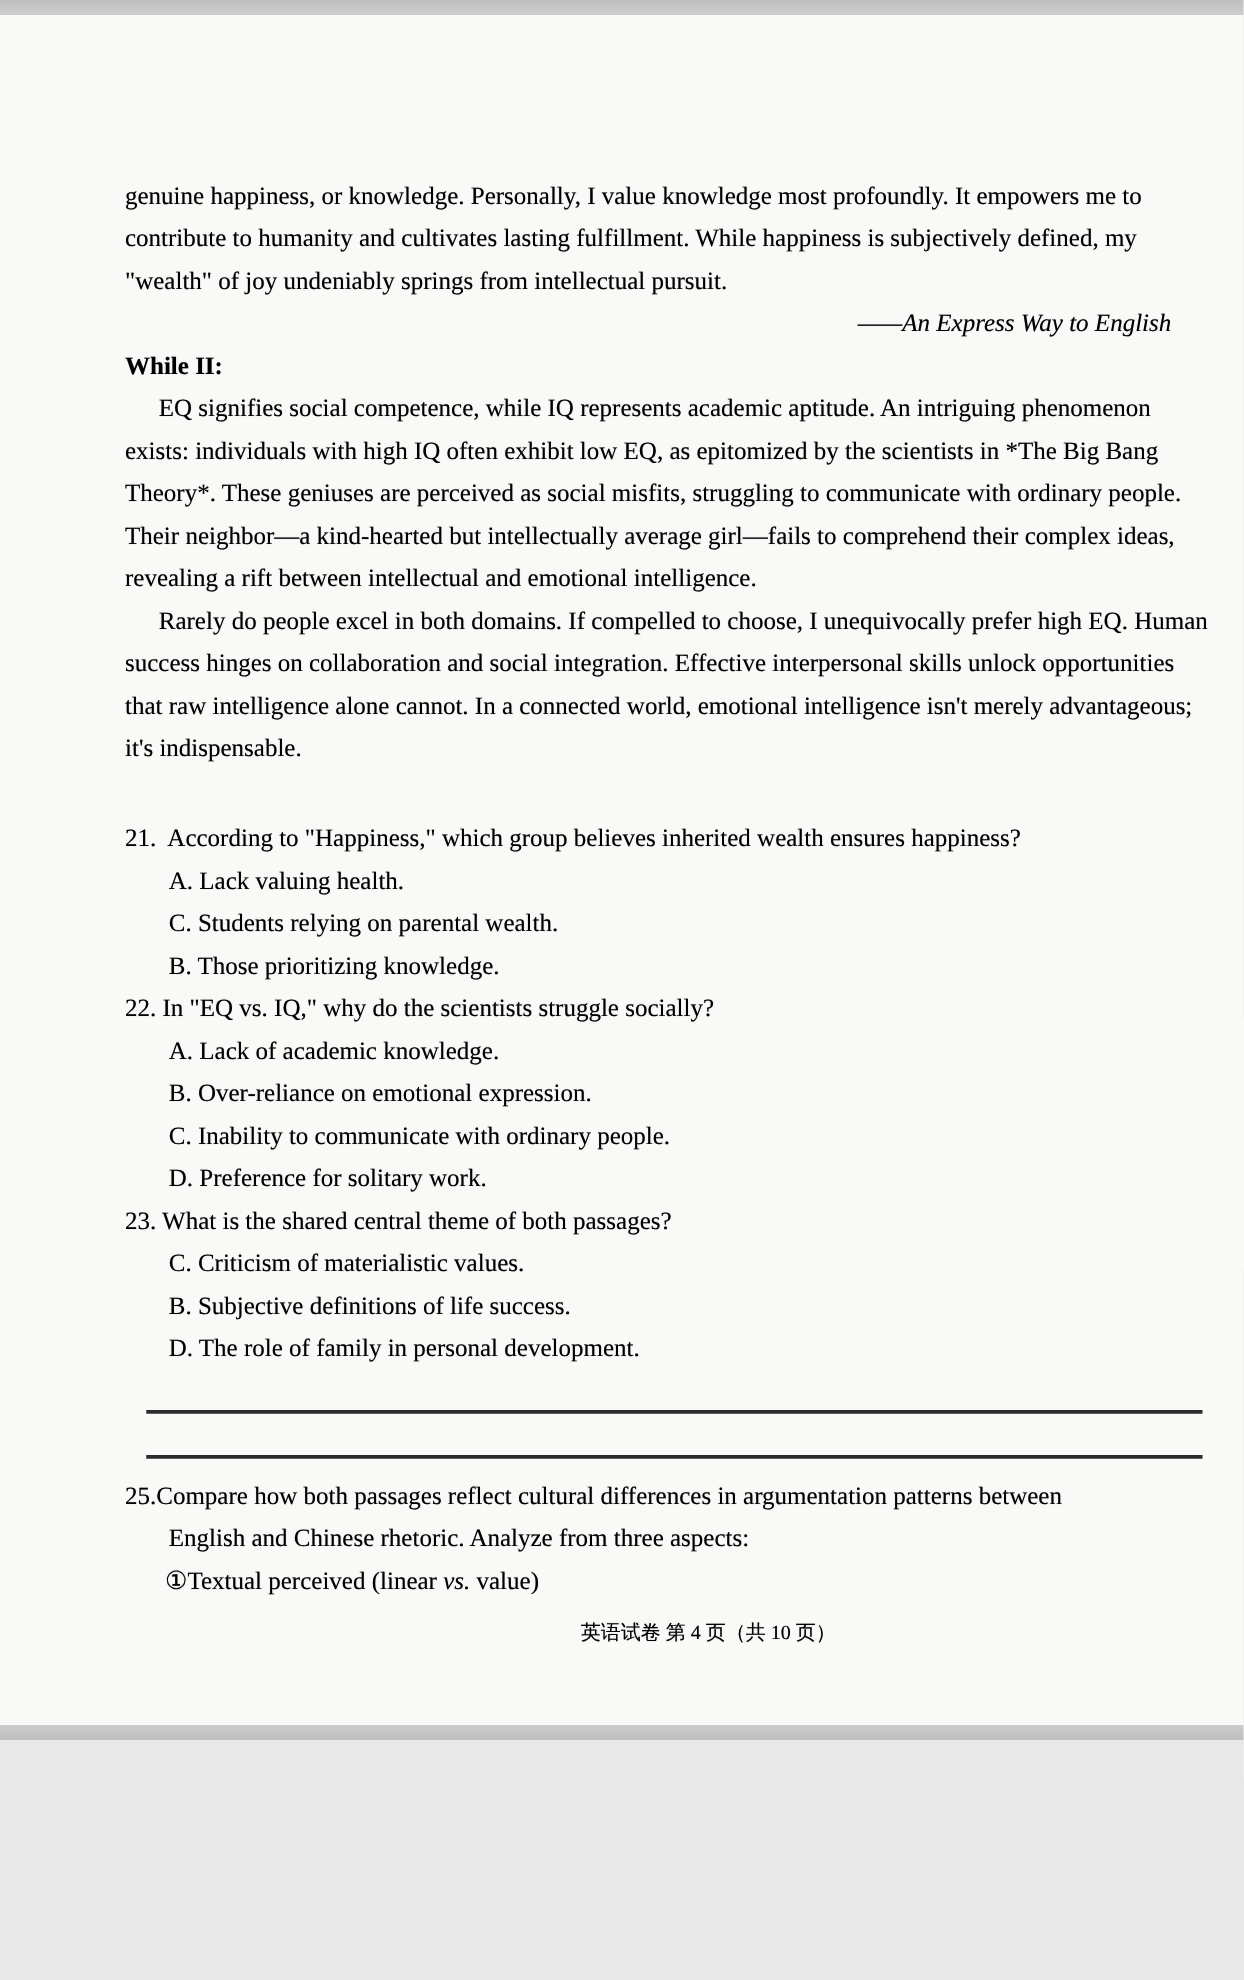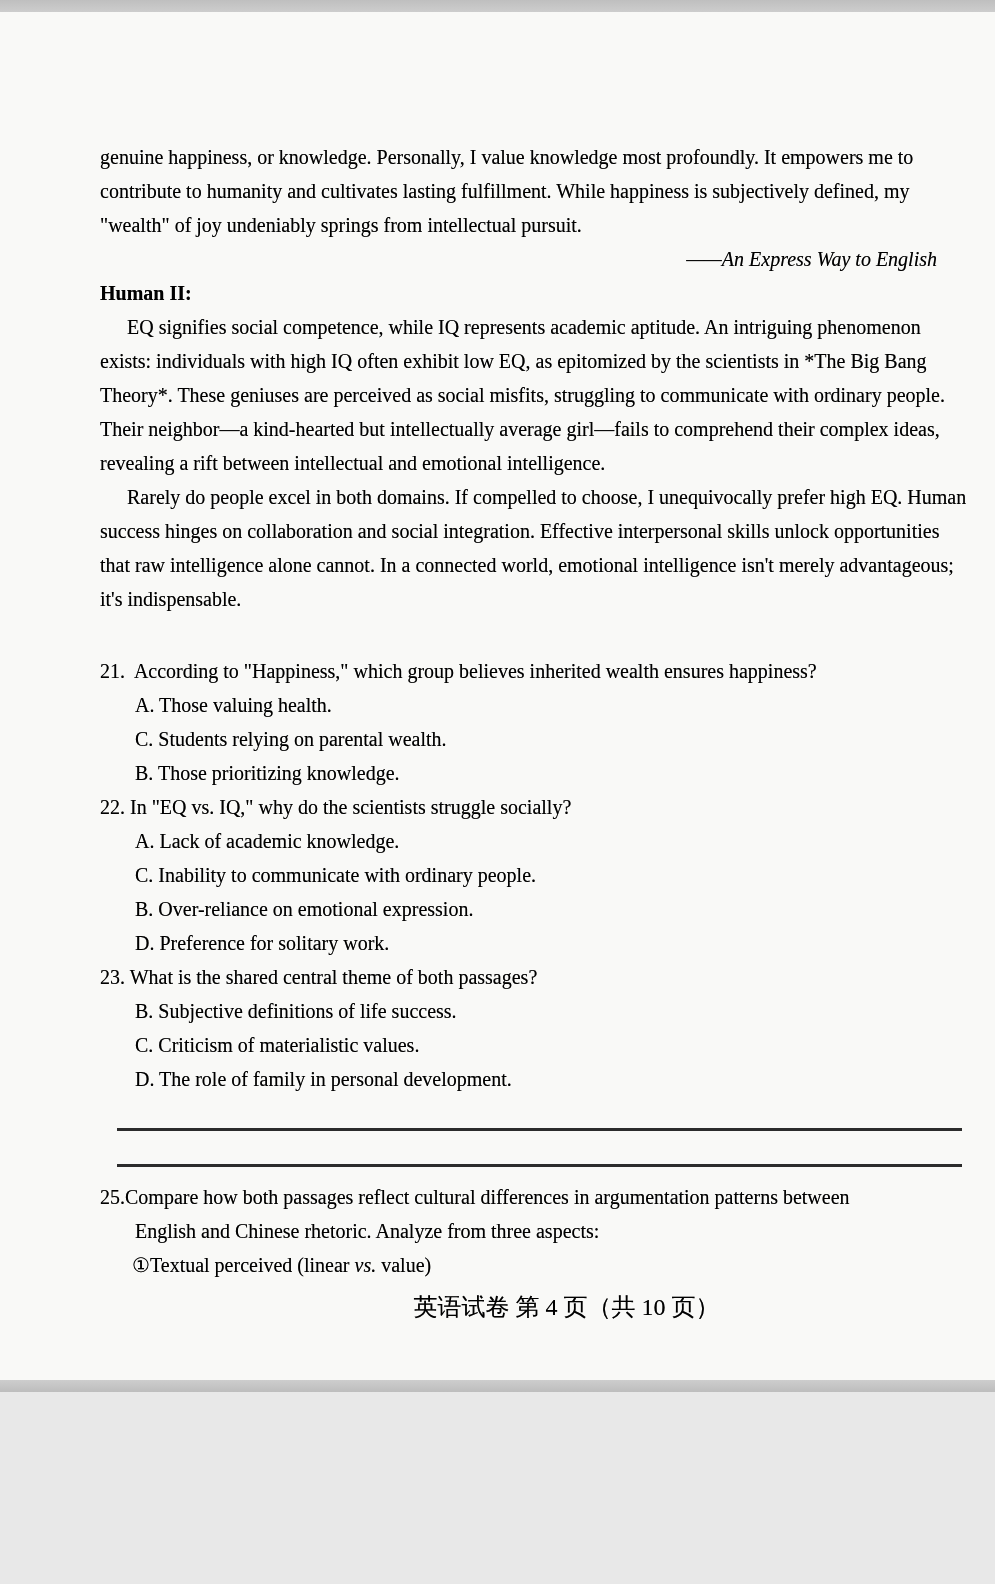--- a/index.html
+++ b/index.html
@@ -75,62 +75,62 @@
   .aspect-line {
     padding-left: 32px;
     white-space: pre-wrap;
   }
   .vs-italic { font-style: italic; }
 
   .page-footer {
     text-align: center;
     padding-left: 66px;
     margin-top: 8px;
-    font-size: 24px;
+    font-size: 16px;
   }
 </style>
 </head>
 <body>
 
 <div class="page">
   <div class="scan-bar top"></div>
 
   <div class="content">
 
     <p class="passage-continuation">genuine happiness, or knowledge. Personally, I value knowledge most profoundly. It empowers me to contribute to humanity and cultivates lasting fulfillment. While happiness is subjectively defined, my "wealth" of joy undeniably springs from intellectual pursuit.</p>
 
     <p class="attribution">——An Express Way to English</p>
 
-    <p class="section-heading">Human II:</p>
+    <p class="section-heading">While II:</p>
 
     <p class="para-indent">EQ signifies social competence, while IQ represents academic aptitude. An intriguing phenomenon exists: individuals with high IQ often exhibit low EQ, as epitomized by the scientists in *The Big Bang Theory*. These geniuses are perceived as social misfits, struggling to communicate with ordinary people. Their neighbor—a kind-hearted but intellectually average girl—fails to comprehend their complex ideas, revealing a rift between intellectual and emotional intelligence.</p>
 
     <p class="para-indent">Rarely do people excel in both domains. If compelled to choose, I unequivocally prefer high EQ. Human success hinges on collaboration and social integration. Effective interpersonal skills unlock opportunities that raw intelligence alone cannot. In a connected world, emotional intelligence isn't merely advantageous; it's indispensable.</p>
 
     <div class="questions-block">
 
       <div class="question-group">
         <div class="question">21.  According to "Happiness," which group believes inherited wealth ensures happiness?</div>
-        <div class="option">A. Those valuing health.</div>
+        <div class="option">A. Lack valuing health.</div>
         <div class="option">C. Students relying on parental wealth.</div>
         <div class="option">B. Those prioritizing knowledge.</div>
       </div>
 
       <div class="question-group">
         <div class="question">22. In "EQ vs. IQ," why do the scientists struggle socially?</div>
         <div class="option">A. Lack of academic knowledge.</div>
+        <div class="option">B. Over-reliance on emotional expression.</div>
         <div class="option">C. Inability to communicate with ordinary people.</div>
-        <div class="option">B. Over-reliance on emotional expression.</div>
         <div class="option">D. Preference for solitary work.</div>
       </div>
 
       <div class="question-group">
         <div class="question">23. What is the shared central theme of both passages?</div>
+        <div class="option">C. Criticism of materialistic values.</div>
         <div class="option">B. Subjective definitions of life success.</div>
-        <div class="option">C. Criticism of materialistic values.</div>
         <div class="option">D. The role of family in personal development.</div>
       </div>
 
       <div class="question-group">
         <div class="answer-line first"></div>
         <div class="answer-line second"></div>
       </div>
 
       <div class="question-group q25-block">
         <div class="question">25.Compare how both passages reflect cultural differences in argumentation patterns between

